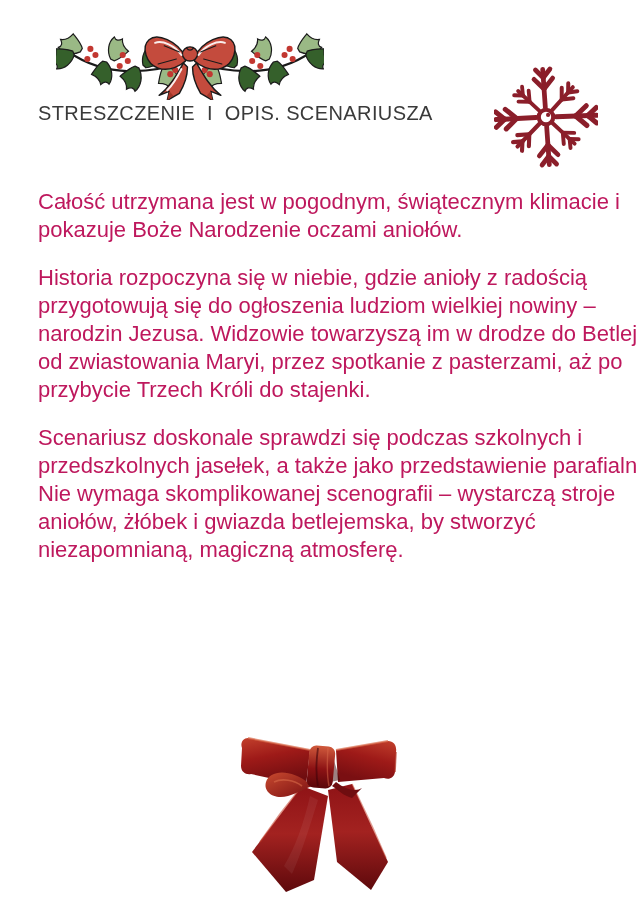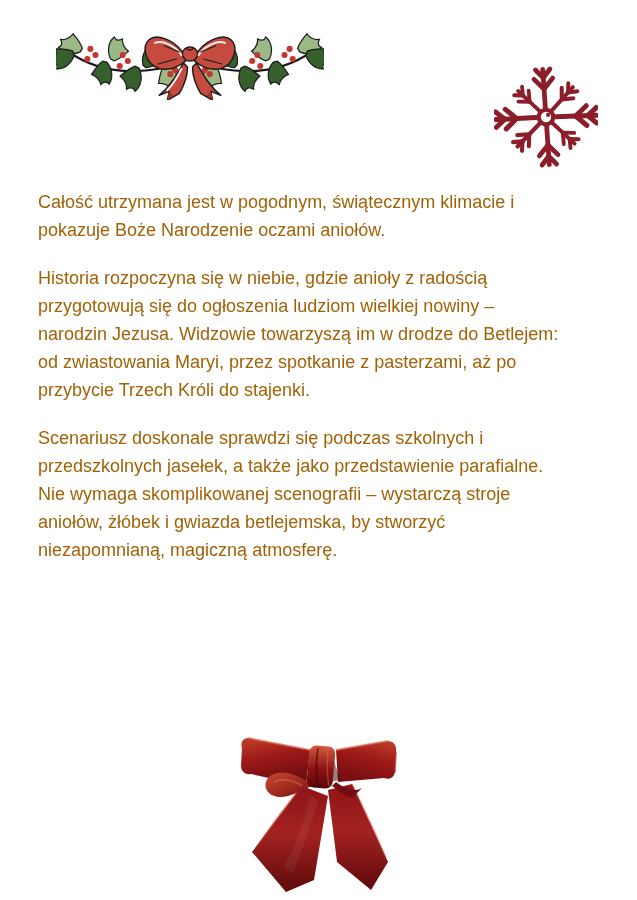--- a/index.html
+++ b/index.html
@@ -19,21 +19,21 @@
   
   .title{
     position:absolute;left:38px;top:102px;
     font-size:20px;font-weight:400;color:#3a3a3a;
     letter-spacing:0.4px;white-space:pre;margin:0;
   }
 
   
   .content{
     position:absolute;left:38px;top:188px;width:585px;
-    font-size:18px;line-height:28px;color:#a16207;
+    font-size:22px;line-height:28px;color:#be185d;
   }
   .content p{margin:0 0 20px 0;white-space:nowrap;}
 
   
   .velvet-bow{position:absolute;left:240px;top:734px;width:158px;height:164px;}
 
   svg{display:block;width:100%;height:100%;}
 </style>
 </head>
 <body>
@@ -112,20 +112,21 @@
       <use href="#arm" transform="translate(50,55) rotate(133) scale(0.82)"></use>
       <use href="#arm" transform="translate(50,55) rotate(176)"></use>
       <use href="#arm" transform="translate(50,55) rotate(224) scale(0.86)"></use>
       <use href="#arm" transform="translate(50,55) rotate(267) scale(1.05)"></use>
       <use href="#arm" transform="translate(50,55) rotate(313) scale(0.8)"></use>
       <circle cx="50" cy="55" r="7" fill="none" stroke="#8b1e2a" stroke-width="4"></circle>
       <circle cx="52" cy="53" r="2" fill="#8b1e2a"></circle>
     </svg>
   </div>
 
+  <h1 class="title">STRESZCZENIE  I  OPIS. SCENARIUSZA</h1>
 
   <div class="content">
     <p>Całość utrzymana jest w pogodnym, świątecznym klimacie i<br>pokazuje Boże Narodzenie oczami aniołów.</p>
     <p>Historia rozpoczyna się w niebie, gdzie anioły z radością<br>przygotowują się do ogłoszenia ludziom wielkiej nowiny –<br>narodzin Jezusa. Widzowie towarzyszą im w drodze do Betlejem:<br>od zwiastowania Maryi, przez spotkanie z pasterzami, aż po<br>przybycie Trzech Króli do stajenki.</p>
     <p>Scenariusz doskonale sprawdzi się podczas szkolnych i<br>przedszkolnych jasełek, a także jako przedstawienie parafialne.<br>Nie wymaga skomplikowanej scenografii – wystarczą stroje<br>aniołów, żłóbek i gwiazda betlejemska, by stworzyć<br>niezapomnianą, magiczną atmosferę.</p>
   </div>
 
   <div class="velvet-bow">
     <svg viewBox="0 0 158 164" xmlns="http://www.w3.org/2000/svg">
       <defs>

